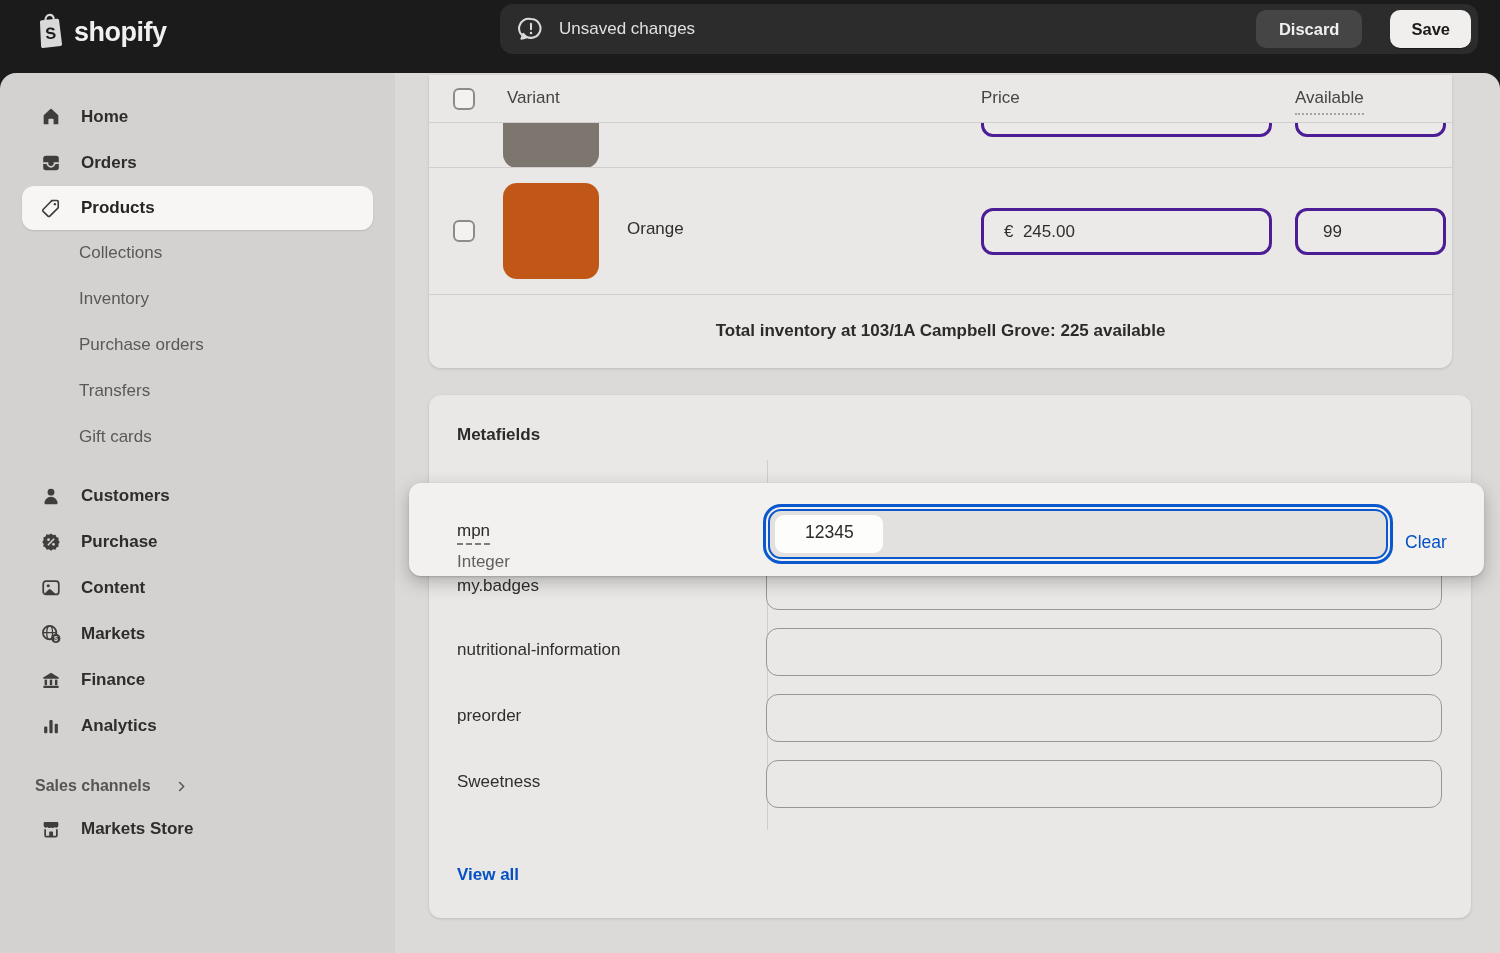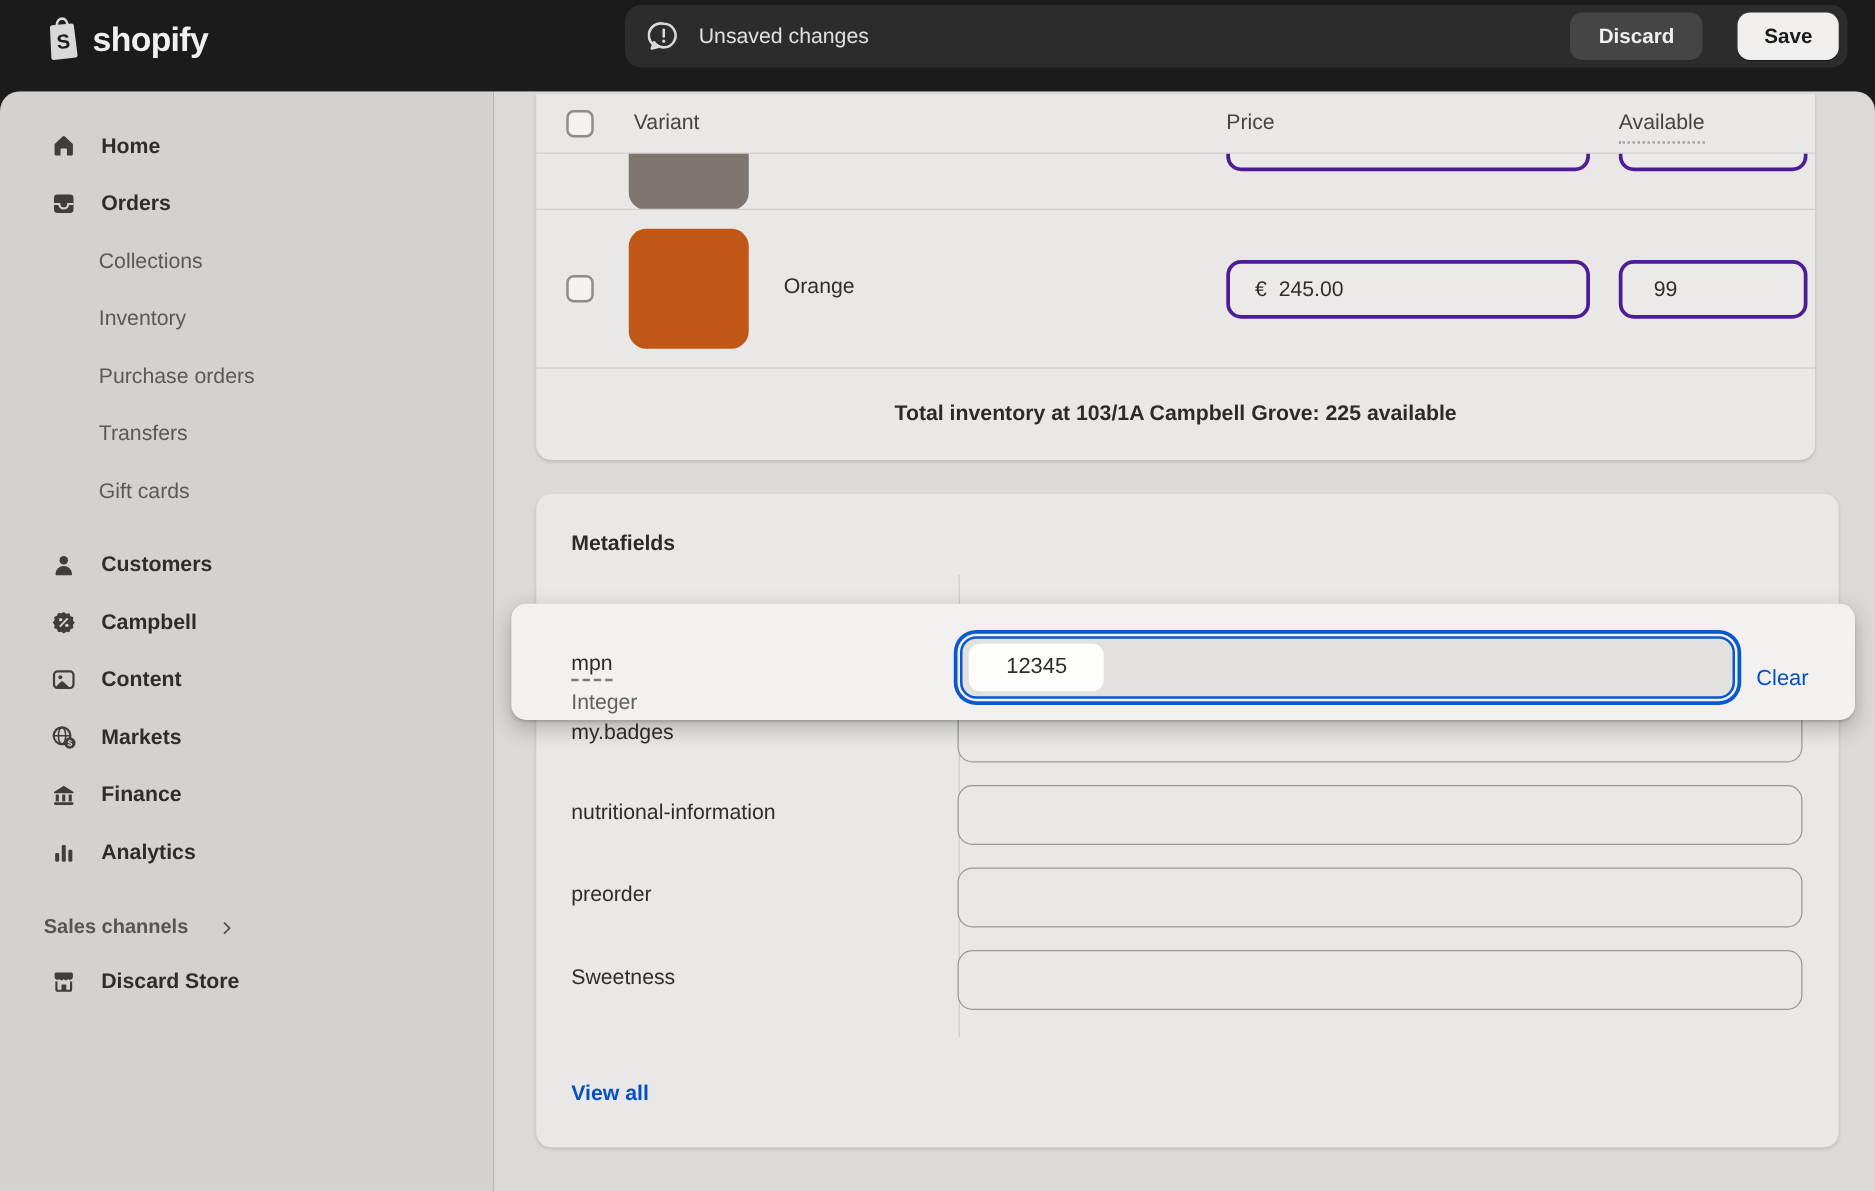--- a/index.html
+++ b/index.html
@@ -130,20 +130,29 @@
       <div class="nav-item">
         <span class="nav-icon">
           <svg viewBox="0 0 24 24">
               <rect x="3.5" y="4" width="17" height="16" rx="3" fill="currentColor"></rect>
               <path d="M3.5 12.2h4.6a3.9 3.9 0 0 0 7.8 0h4.6" stroke="#d3d2d1" stroke-width="1.9" fill="none"></path>
             </svg>
         </span>
         <span class="nav-label">Orders</span>
       </div>
 
+      <div class="nav-item selected">
+        <span class="nav-icon">
+          <svg viewBox="0 0 24 24" fill="none" stroke="currentColor" stroke-width="1.8">
+              <path d="M12.6 3.8h5.9c.8 0 1.4.6 1.4 1.4v5.9c0 .37-.15.73-.41 1L10.7 20.9a1.4 1.4 0 0 1-2 0l-5.3-5.3a1.4 1.4 0 0 1 0-2l8.2-8.39c.26-.26.63-.41 1-.41z" stroke-linejoin="round"></path>
+              <circle cx="16.2" cy="7.8" r="1.3" fill="currentColor" stroke="none"></circle>
+            </svg>
+        </span>
+        <span class="nav-label">Products</span>
+      </div>
 
       <div class="nav-item sub">
         <span class="nav-label">Collections</span>
       </div>
       <div class="nav-item sub">
         <span class="nav-label">Inventory</span>
       </div>
       <div class="nav-item sub">
         <span class="nav-label">Purchase orders</span>
       </div>
@@ -169,21 +178,21 @@
 
       <div class="nav-item">
         <span class="nav-icon">
           <svg viewBox="0 0 24 24" fill="currentColor">
               <path d="M12 2.8l2.2 1.6 2.7-.4 1 2.5 2.5 1-.4 2.7L21.6 12l-1.6 2.2.4 2.7-2.5 1-1 2.5-2.7-.4L12 21.6 9.8 20l-2.7.4-1-2.5-2.5-1 .4-2.7L2.4 12 4 9.8l-.4-2.7 2.5-1 1-2.5 2.7.4z"></path>
               <circle cx="9.3" cy="9.5" r="1.5" fill="#d3d2d1"></circle>
               <circle cx="14.7" cy="14.5" r="1.5" fill="#d3d2d1"></circle>
               <path d="M8.6 15.6l6.8-7.2" stroke="#d3d2d1" stroke-width="1.7"></path>
             </svg>
         </span>
-        <span class="nav-label">Campbell</span>
+        <span class="nav-label">Purchase</span>
       </div>
 
       <div class="nav-item">
         <span class="nav-icon">
           <svg viewBox="0 0 24 24" fill="currentColor">
               <rect x="3.5" y="4.5" width="17" height="14.5" rx="3" fill="none" stroke="currentColor" stroke-width="1.9"></rect>
               <circle cx="9" cy="9.6" r="1.7"></circle>
               <path d="M5.5 17.4l4-3.8a1.6 1.6 0 0 1 2.2 0l5.6 5.2H7a1.5 1.5 0 0 1-1.5-1.4z"></path>
             </svg>
         </span>
@@ -235,21 +244,21 @@
       </div>
 
       <div class="nav-item">
         <span class="nav-icon">
           <svg viewBox="0 0 24 24" fill="currentColor">
               <path d="M4 8.3V5.8c0-.8.6-1.4 1.4-1.4h13.2c.8 0 1.4.6 1.4 1.4v2.5a2.35 2.35 0 0 1-4.05 1.63A2.35 2.35 0 0 1 12 10a2.35 2.35 0 0 1-3.95-.07A2.35 2.35 0 0 1 4 8.3z"></path>
               <path d="M5.6 12.3V19c0 .7.6 1.3 1.3 1.3h10.2c.7 0 1.3-.6 1.3-1.3v-6.7" fill="none" stroke="currentColor" stroke-width="1.9"></path>
               <rect x="10" y="14.8" width="4.2" height="5.5" rx=".7"></rect>
             </svg>
         </span>
-        <span class="nav-label">Discard Store</span>
+        <span class="nav-label">Markets Store</span>
       </div>
     </nav>
 
     <main class="main">
 
       <section class="card variants-card">
         <div class="vt-header">
           <span class="checkbox" style="left:24px; top:13px;"></span>
           <span class="hlabel" style="left:78px;">Variant</span>
           <span class="hlabel" style="left:552px;">Price</span>

